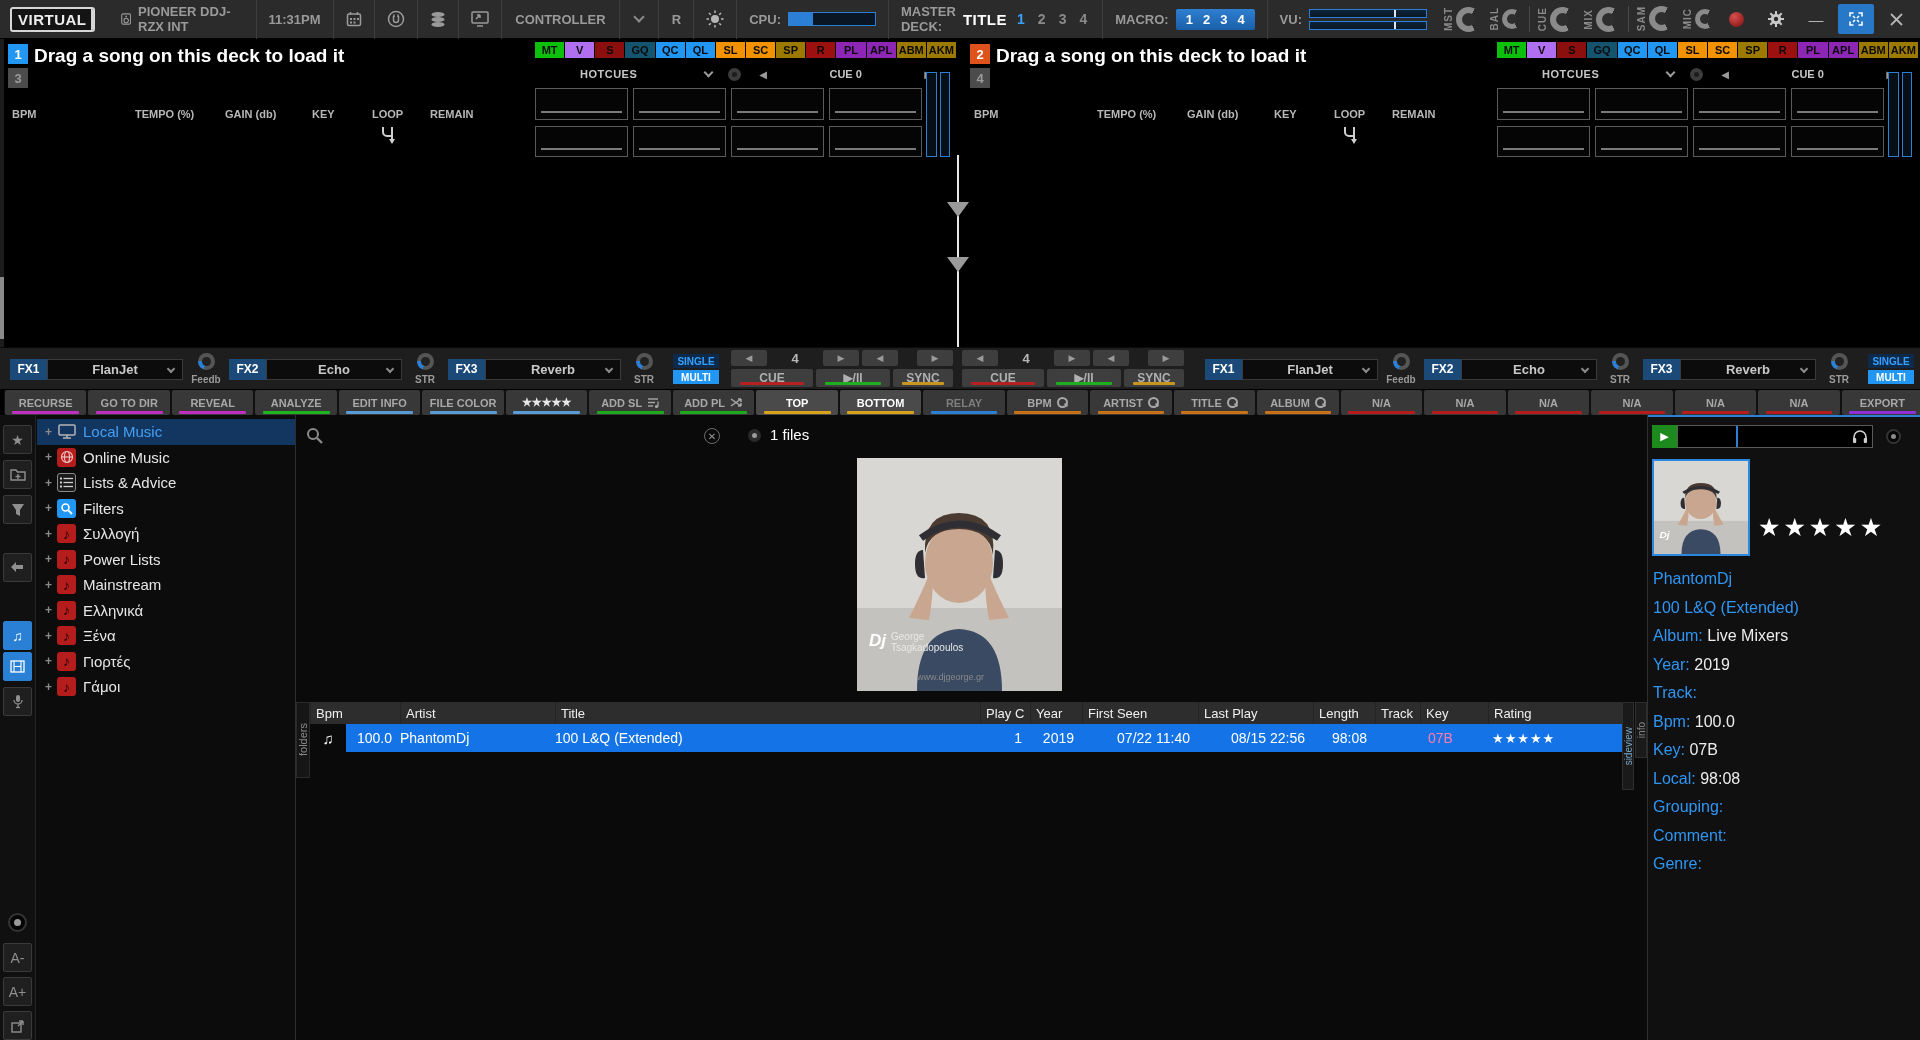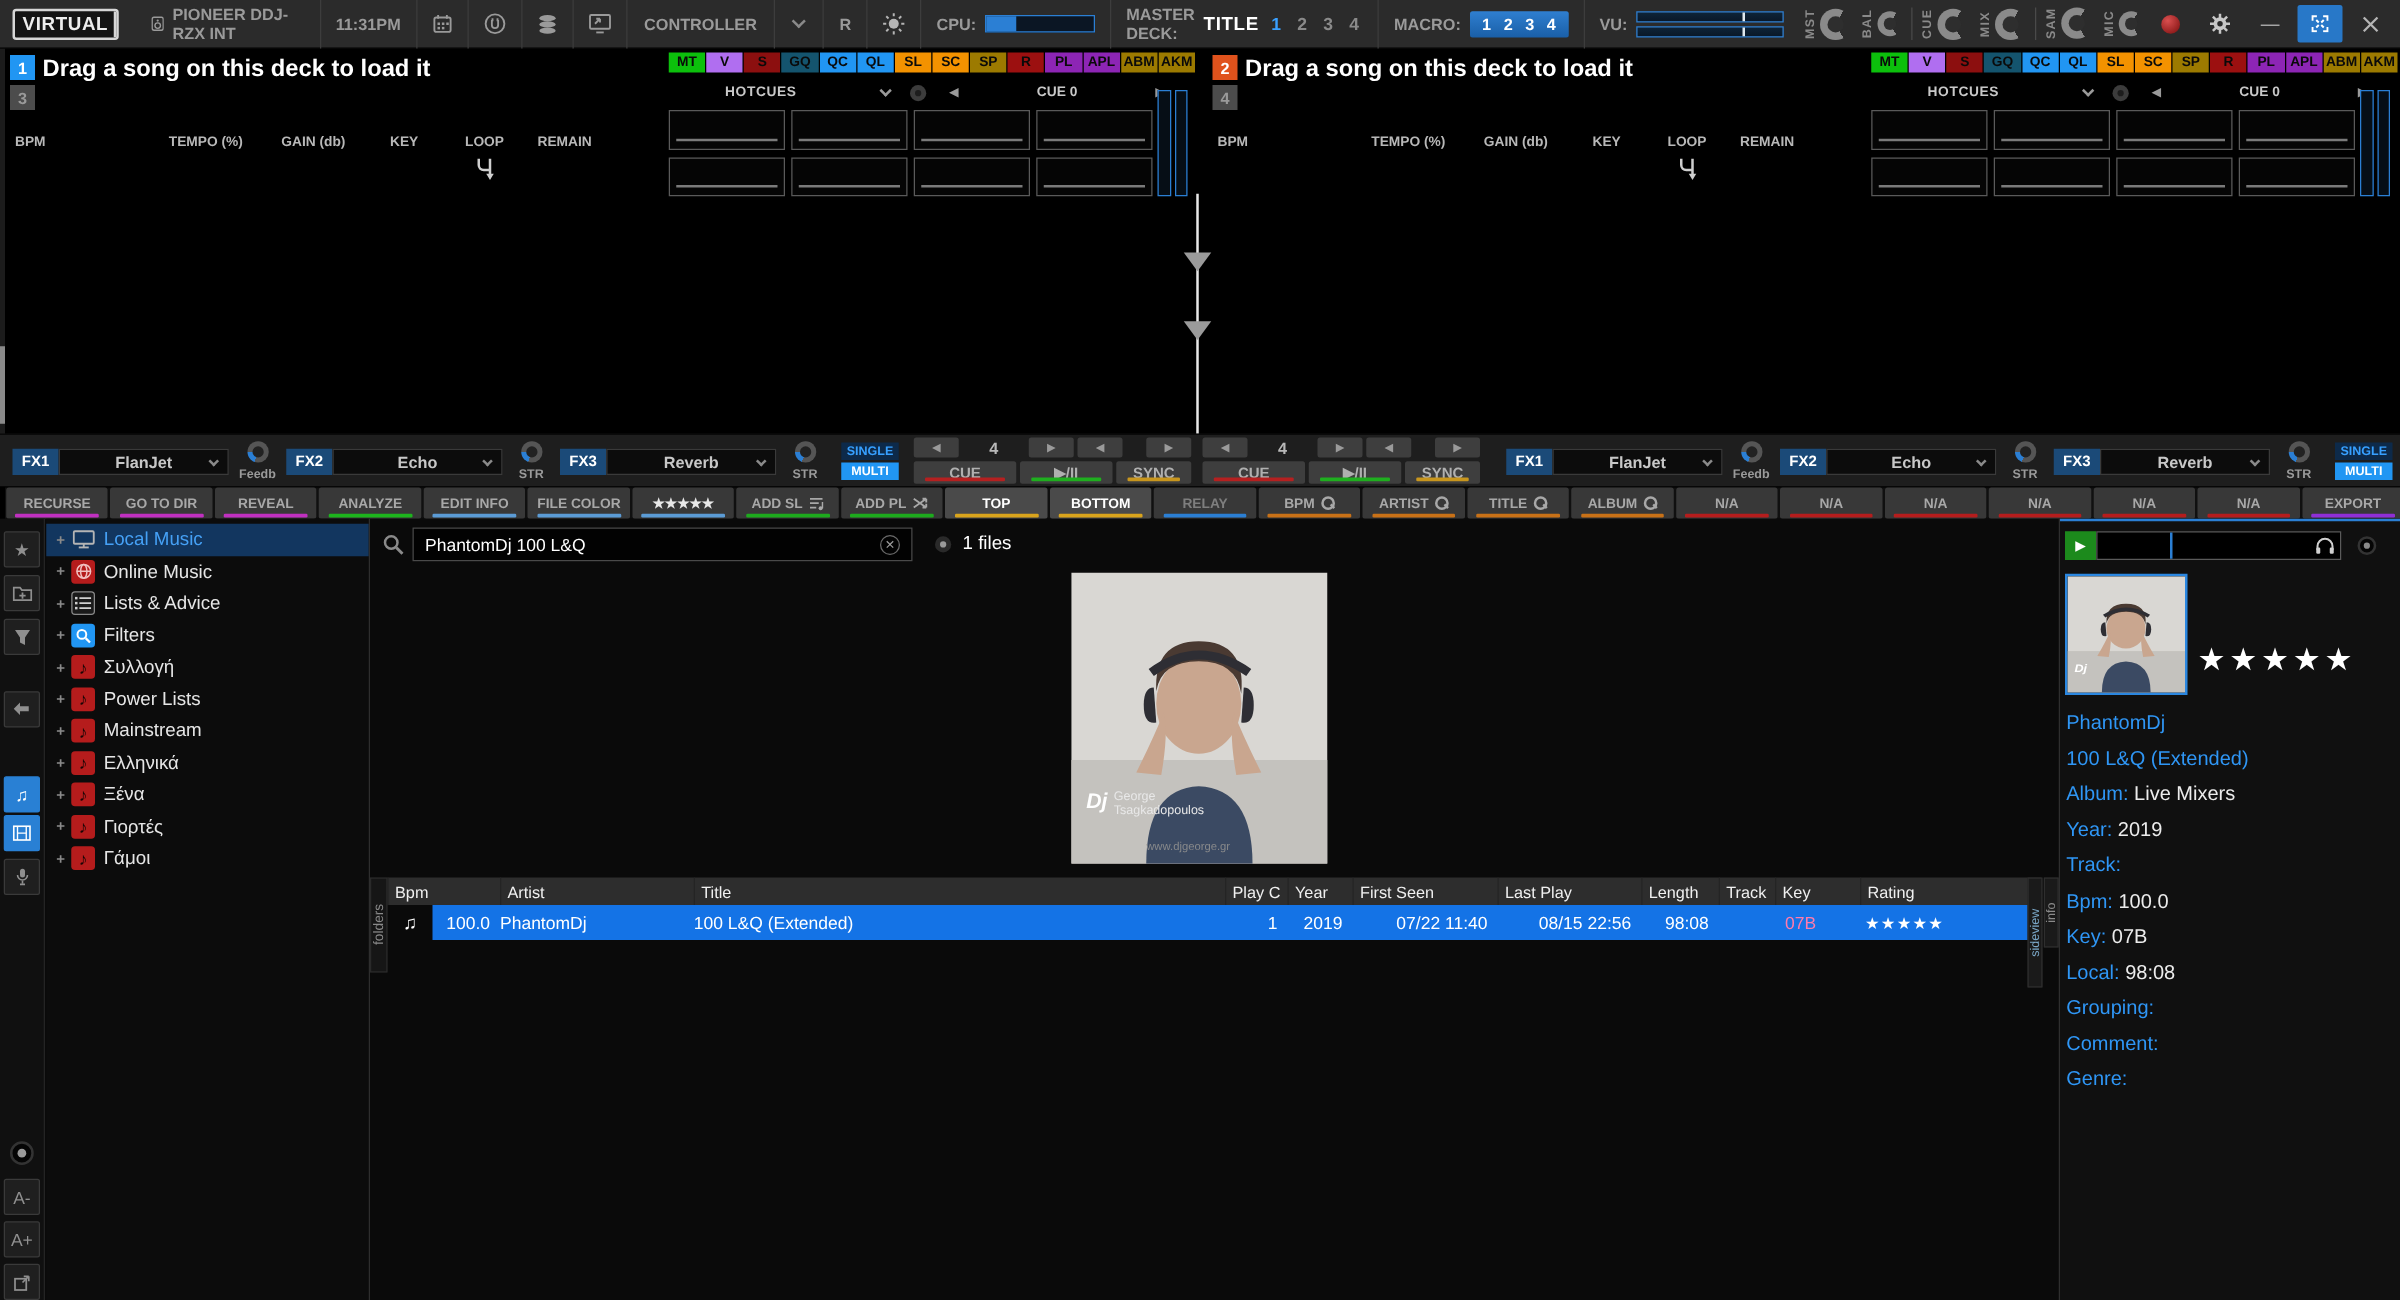--- a/index.html
+++ b/index.html
@@ -791,21 +791,20 @@
       </div>
     </div>
 
     <div class="vdiv1"></div>
 
     <div class="bmain">
       <svg class="srch-mag" width="17" height="17" viewBox="0 0 17 17">
           <circle cx="7" cy="7" r="5" fill="none" stroke="#8a8a8a" stroke-width="2"></circle>
           <line x1="11" y1="11" x2="16" y2="16" stroke="#8a8a8a" stroke-width="2.4"></line>
         </svg>
-      <input class="srch-input" type="text" value="PhantomDj 100 L&amp;Q" style="">
       <div class="srch-clear">✕</div>
       <div class="srch-toggle">
           <i></i>
         </div>
       <div class="srch-count">1 files</div>
 
       <div class="art">
         <svg width="205" height="233" viewBox="0 0 205 233">
           <rect width="205" height="233" fill="#d9d7d3"></rect>
           <rect y="150" width="205" height="83" fill="#c4c2be"></rect>

